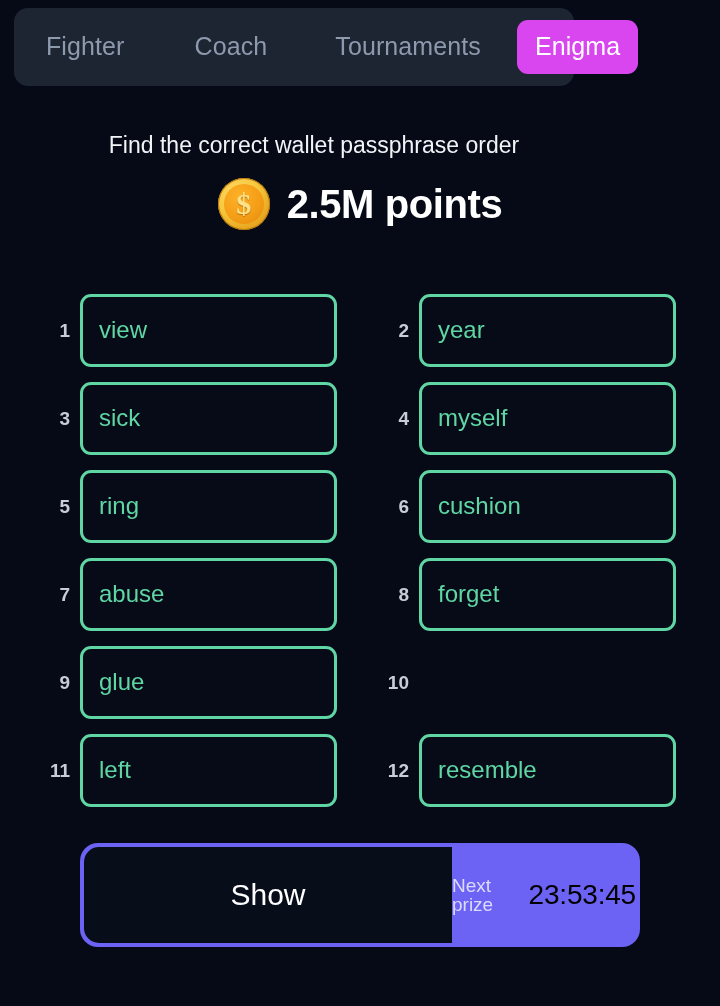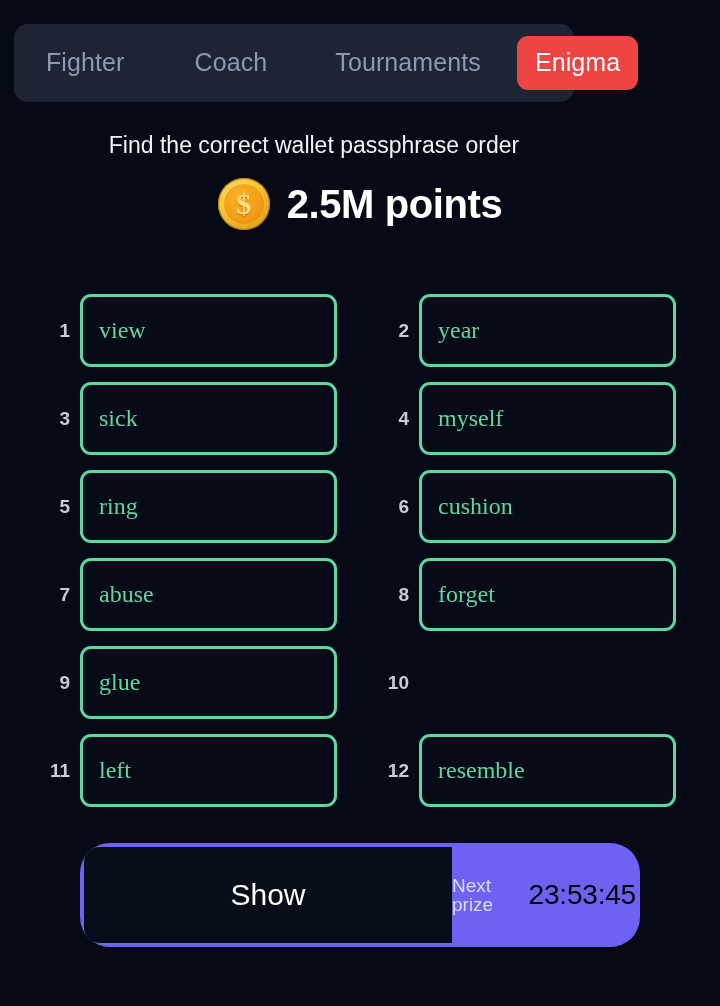--- a/index.html
+++ b/index.html
@@ -15,21 +15,21 @@
     font-family: "Liberation Sans", sans-serif;
     -webkit-font-smoothing: antialiased;
     overflow: hidden;
     position: relative;
   }
 
   
   .nav-bar {
     position: absolute;
     left: 14px;
-    top: 24px;
+    top: 8px;
     width: 560px;
     height: 78px;
     background: #1d2533;
     border-radius: 14px;
     display: flex;
     align-items: center;
     padding: 0 10px 0 14px;
   }
 
   .nav-tab {
@@ -38,21 +38,21 @@
     color: #8d99ad;
     letter-spacing: 0.1px;
     padding: 13px 18px;
     border-radius: 11px;
     white-space: nowrap;
     cursor: pointer;
     line-height: 1.1;
   }
 
   .nav-tab.active {
-    background: #ef4444;
+    background: #d946ef;
     color: #ffffff;
   }
 
   .nav-spacer-1 { flex: 0 0 34px; }
   .nav-spacer-2 { flex: 0 0 32px; }
   .nav-spacer-3 { flex: 1 1 auto; min-width: 18px; }
 
   
   .prompt-title {
     position: absolute;
@@ -151,38 +151,37 @@
   .word-box {
     flex: 1 1 auto;
     height: 73px;
     border: 3px solid #5fd6a4;
     border-radius: 11px;
     background: #060b17;
     display: flex;
     align-items: center;
     padding: 0 16px;
     cursor: pointer;
-    font-family: Liberation Serif, serif;
   }
 
   .word-text {
     font-size: 24px;
     color: #5fd6a4;
     line-height: 1.1;
   }
 
   
   .action-bar {
     position: absolute;
     left: 80px;
     top: 843px;
     width: 560px;
     height: 104px;
     background: #6c63f5;
-    border-radius: 30px;
+    border-radius: 18px;
     display: flex;
     align-items: stretch;
     padding: 4px;
     overflow: hidden;
   }
 
   .show-button {
     flex: 0 0 368px;
     background: #080d1a;
     border-radius: 15px 0 0 15px;

